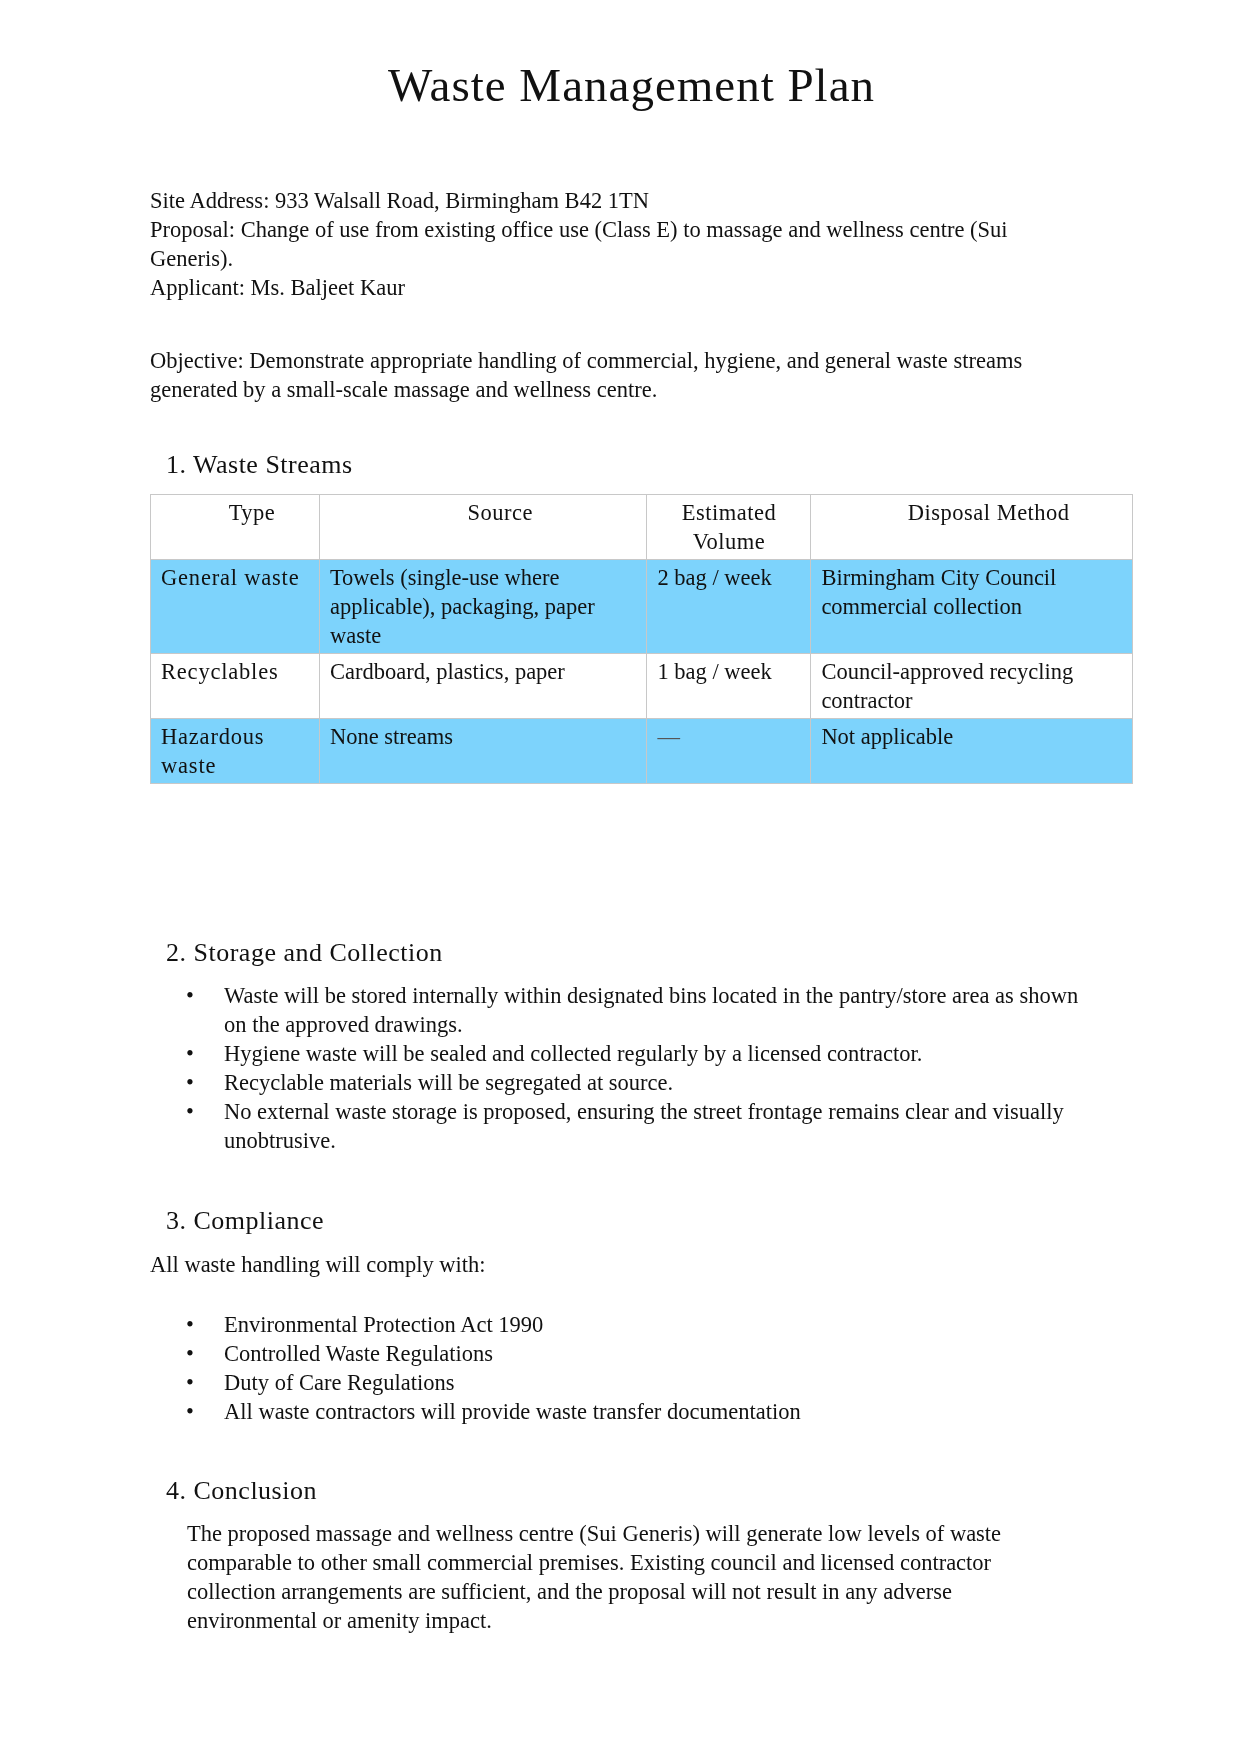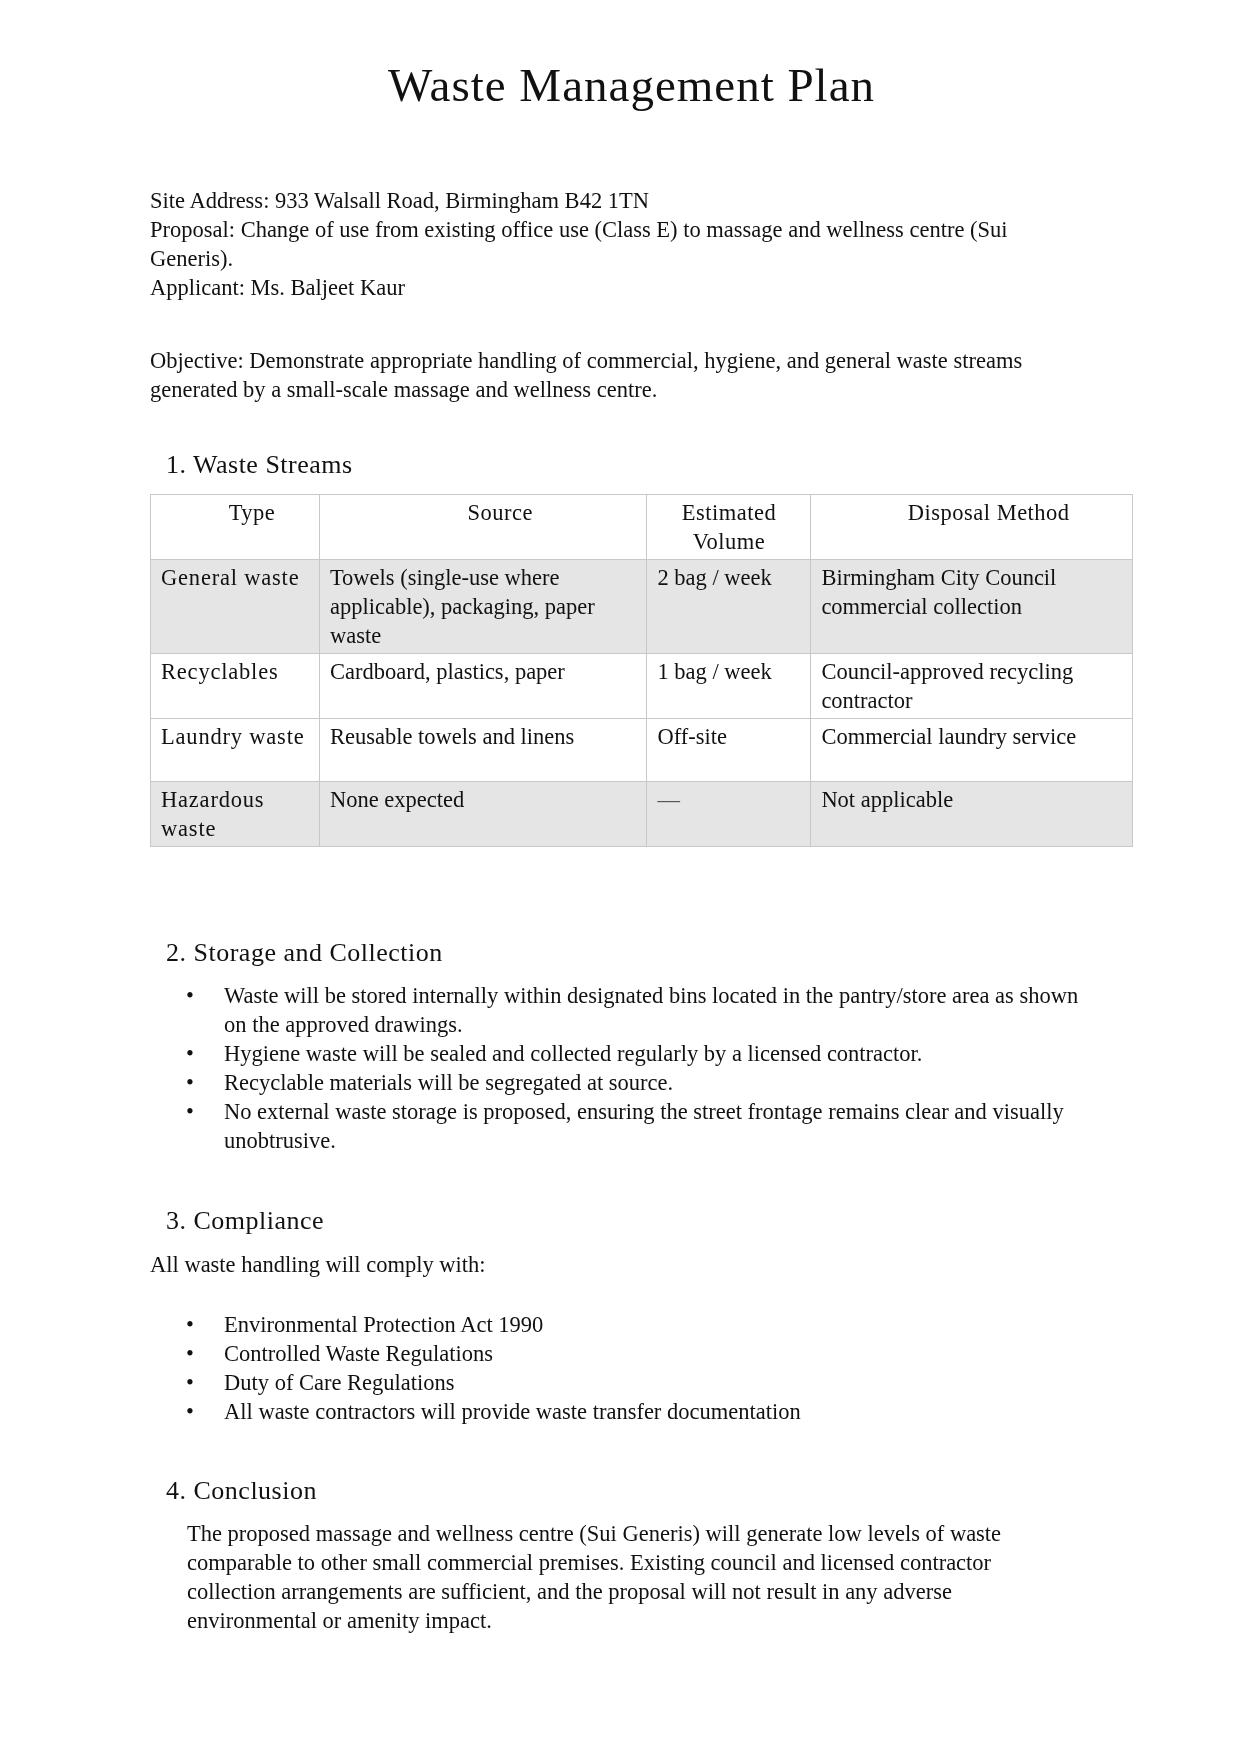--- a/index.html
+++ b/index.html
@@ -14,21 +14,21 @@
     .block { position: absolute; left: 150px; width: 960px; font-size: 22.5px; line-height: 29px; }
     .meta { top: 174px; margin-top: 12px; }
     .objective { top: 346px; width: 920px; }
     h2 { position: absolute; left: 150px; margin: 16px; font-size: 26px; font-weight: normal; letter-spacing: 0.5px; } 
     table {
       position: absolute; left: 150px; top: 494px; width: 983px;
       border-collapse: collapse; font-size: 22.5px; line-height: 29px;
     }
     th, td { border: 1.5px solid #c8c8c8; vertical-align: top; text-align: left; padding: 3px 10px 3px 10px; }
     th { font-weight: normal; text-align: center; letter-spacing: 0.5px; padding-left: 44px; }
-    tr.alt td { background: #e5e5e5; }
+    tr.alt td { background: #7dd3fc; }
     td.type { letter-spacing: 0.8px; }
     ul { margin: 0; padding: 0; list-style: none; }
     ul li { position: relative; padding-left: 74px; }
     ul li::before { content: "•"; position: absolute; left: 36px; top: 0; }
     .conclusion { left: 187px; width: 880px; }
   </style>
 </head>
 <body>
 
 <h1 class="title">Waste Management Plan</h1>
@@ -64,29 +64,23 @@
       <td>Towels (single-use where applicable), packaging, paper waste</td>
       <td>2 bag / week</td>
       <td>Birmingham City Council commercial collection</td>
     </tr>
     <tr>
       <td class="type">Recyclables</td>
       <td>Cardboard, plastics, paper</td>
       <td>1 bag / week</td>
       <td>Council-approved recycling contractor</td>
     </tr>
-    <tr>
-      <td class="type" style="height:56px">Laundry waste</td>
-      <td>Reusable towels and linens</td>
-      <td>Off-site</td>
-      <td>Commercial laundry service</td>
-    </tr>
     <tr class="alt">
       <td class="type">Hazardous waste</td>
-      <td>None expected</td>
+      <td>None streams</td>
       <td style="color:#555">—</td>
       <td>Not applicable</td>
     </tr>
   </tbody>
 </table>
 
 <h2 style="top:922px">2. Storage and Collection</h2>
 
 <div class="block" style="top:981px; width:960px;">
   <ul>

